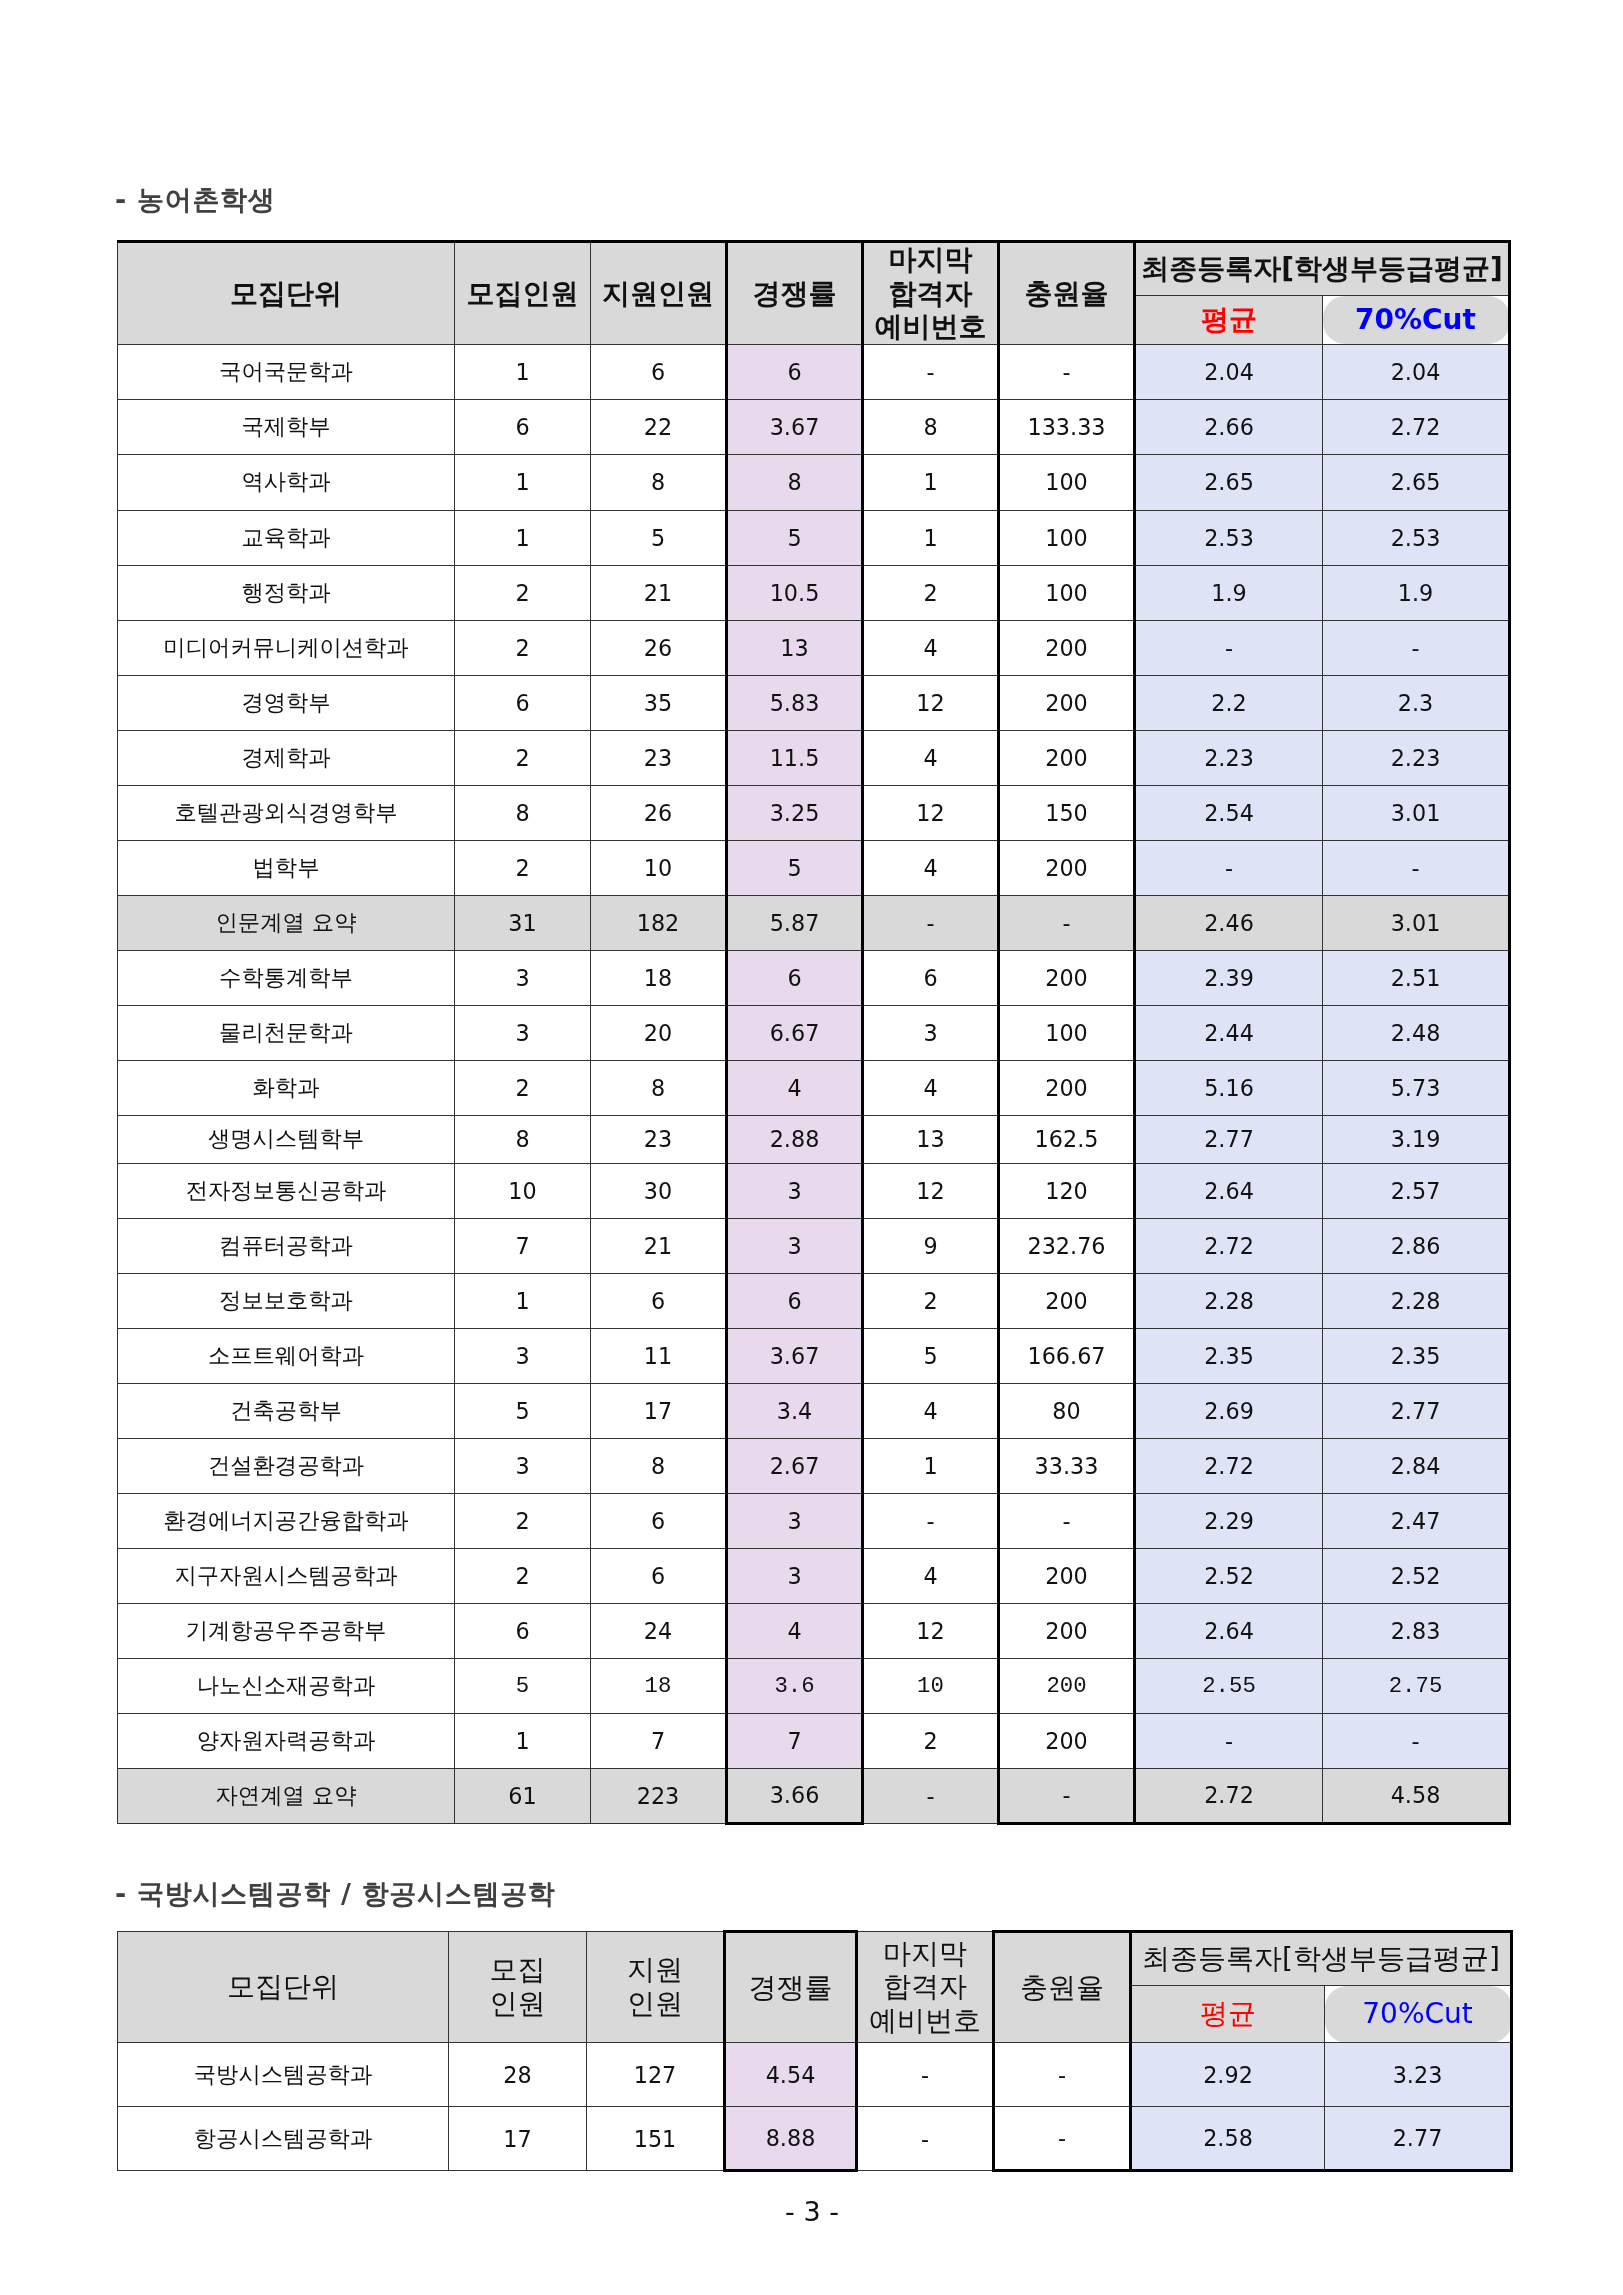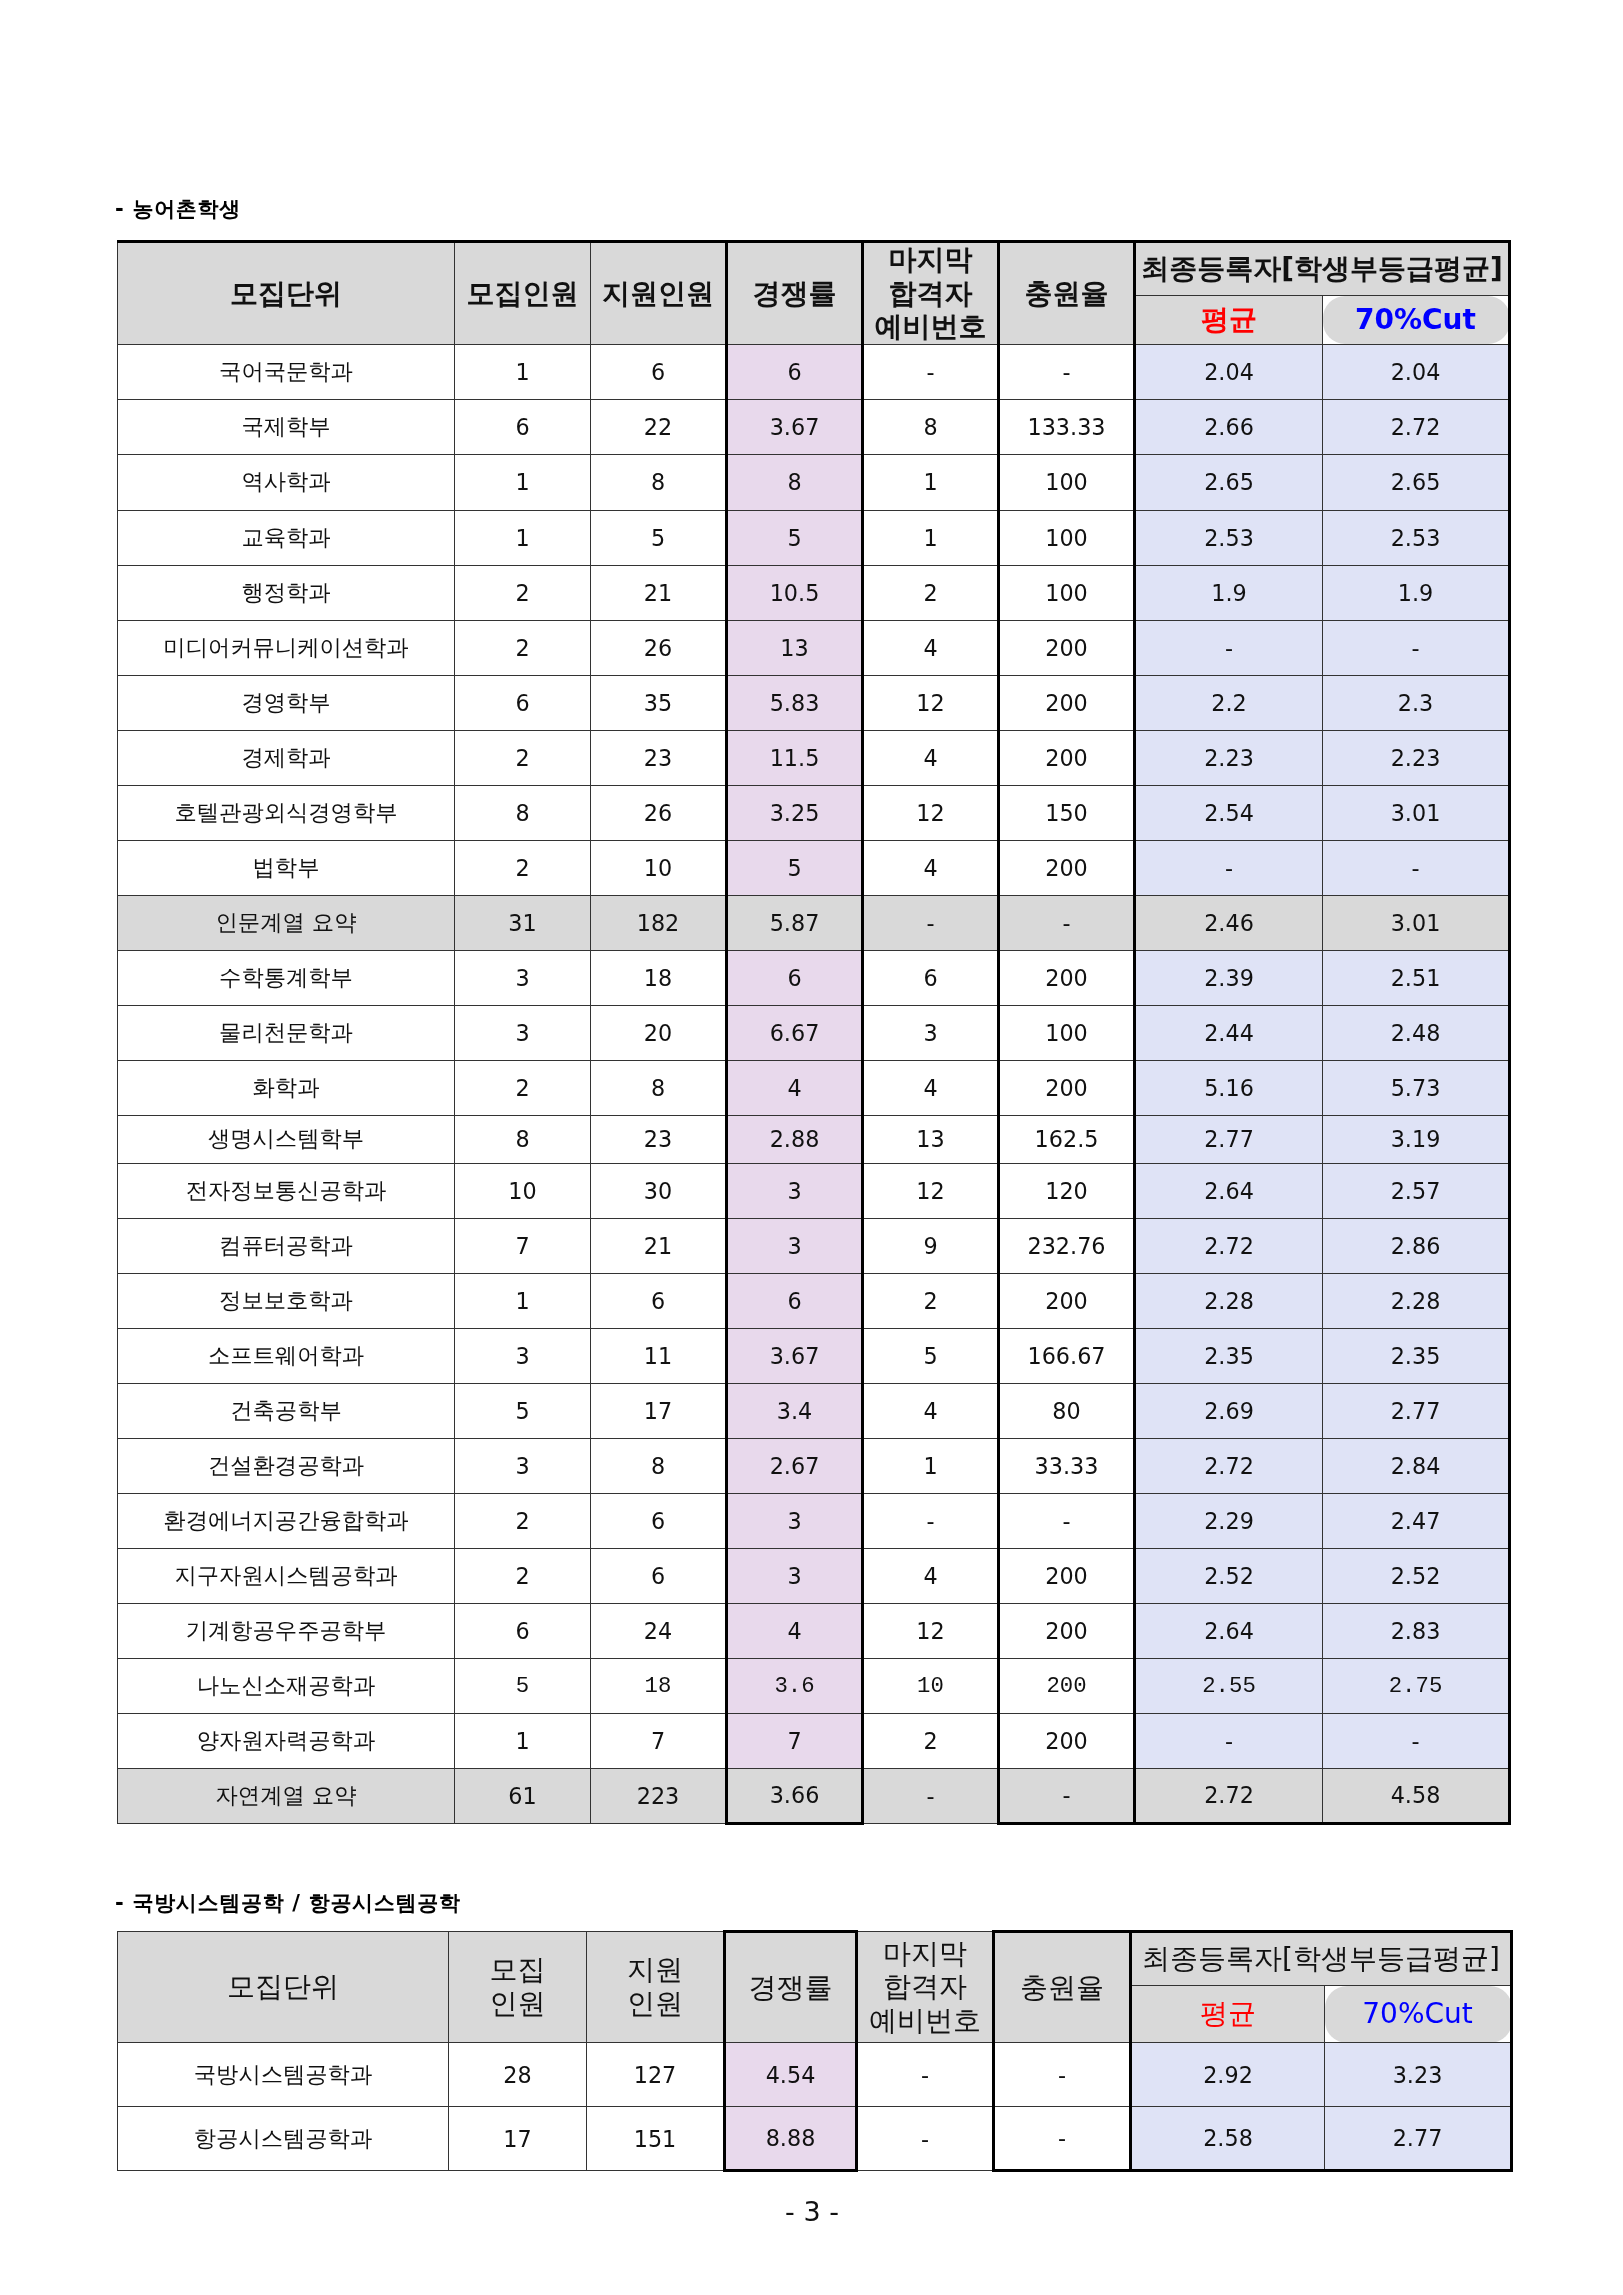--- a/index.html
+++ b/index.html
@@ -1,17 +1,17 @@
 <!DOCTYPE html>
 <html style="font-size:12px"><head>
 <meta charset="utf-8">
 <style>
   html, body { margin: 0; padding: 0; background: #ffffff; }
   body { width: 1624px; height: 2295px; position: relative; font-family: "DejaVu Sans", "Liberation Sans", sans-serif; color: #111; }
-  .section-title { position: absolute; left: 115px; font-size: 21px; font-weight: bold; color: #000000; letter-spacing: 0.7px; margin-top: 13px; }
+  .section-title { position: absolute; left: 115px; font-size: 27px; font-weight: bold; color: #404040; letter-spacing: 0.7px; }
   table.grid { position: absolute; border-collapse: collapse; table-layout: fixed; }
   table.grid td, table.grid th { text-align: center; vertical-align: middle; border: 1.1px solid #333; padding: 0; font-weight: normal; }
   table.grid th { background: #d9d9d9; font-size: 28px; line-height: 1.2; }
   table.grid.t1 th { font-weight: bold; }
   table.grid td { font-size: 22.3px; }
   .hdr-bottom th { border-bottom: 4.5px double #333; }
   .pink { background: #e8d9ec; }
   .blue { background: #dfe3f6; }
   .summary td { background: #d9d9d9 !important; }
   .thick-l { border-left: 3px solid #000 !important; }

